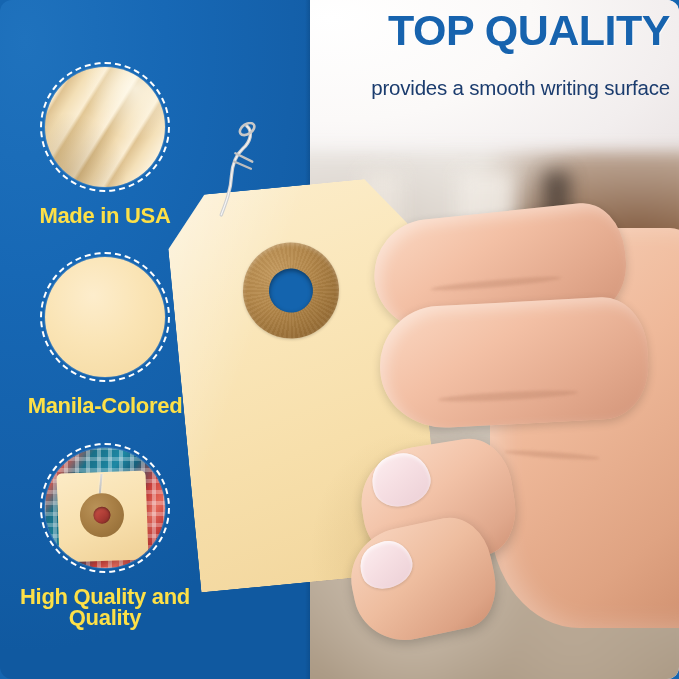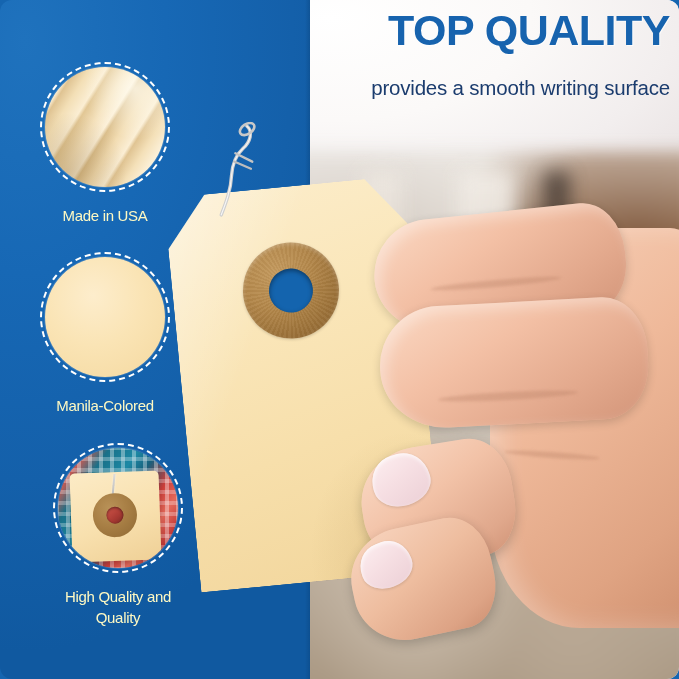--- a/index.html
+++ b/index.html
@@ -81,21 +81,21 @@
   }
   .blue-pane:after{
     content:""; position:absolute; right:0; top:0; width:5px; height:100%;
     background:linear-gradient(to right, rgba(8,62,115,0), rgba(8,62,115,.35));
   }
 
   
   .feature{ position:absolute; width:190px; text-align:center; }
   .f1{ left:10px; top:62px; }
   .f2{ left:10px; top:252px;text-align:center; }
-  .f3{ left:23px; top:443px; }
+  .f3{ left:10px; top:443px; }
 
   .circle-wrap{
     position:relative; width:130px; height:130px; margin:0 auto;
   }
   .dash-ring{
     position:absolute; inset:0; border-radius:50%;
     border:2.5px dashed #ffffff;
   }
   .circle-img{
     position:absolute; inset:5px; border-radius:50%; overflow:hidden;
@@ -160,22 +160,22 @@
     box-shadow:inset 0 1px 3px rgba(0,0,0,.5);
   }
   .c3-wire{
     position:absolute; left:49%; top:2%; width:2.2px; height:48%;
     background:linear-gradient(to bottom,#dcdcdc,#9a9a9a);
     transform:rotate(7deg); transform-origin:top center;
     box-shadow:0 0 2px rgba(255,255,255,.6);
   }
 
   .feature-label{
-    margin-top:13px; color:#fef9c3; font-weight:normal;
-    font-size:15px; line-height:21px; letter-spacing:-0.3px;
+    margin-top:13px; color:#fde047; font-weight:bold;
+    font-size:22px; line-height:21px; letter-spacing:-0.3px;
   }
 
   
   .hero-tag{
     position:absolute; left:178px; top:186px; width:243px; height:396px;
     transform:rotate(-5.5deg);
     transform-origin:50% 40%;
   }
   .hero-tag-body{
     position:absolute; inset:0;

